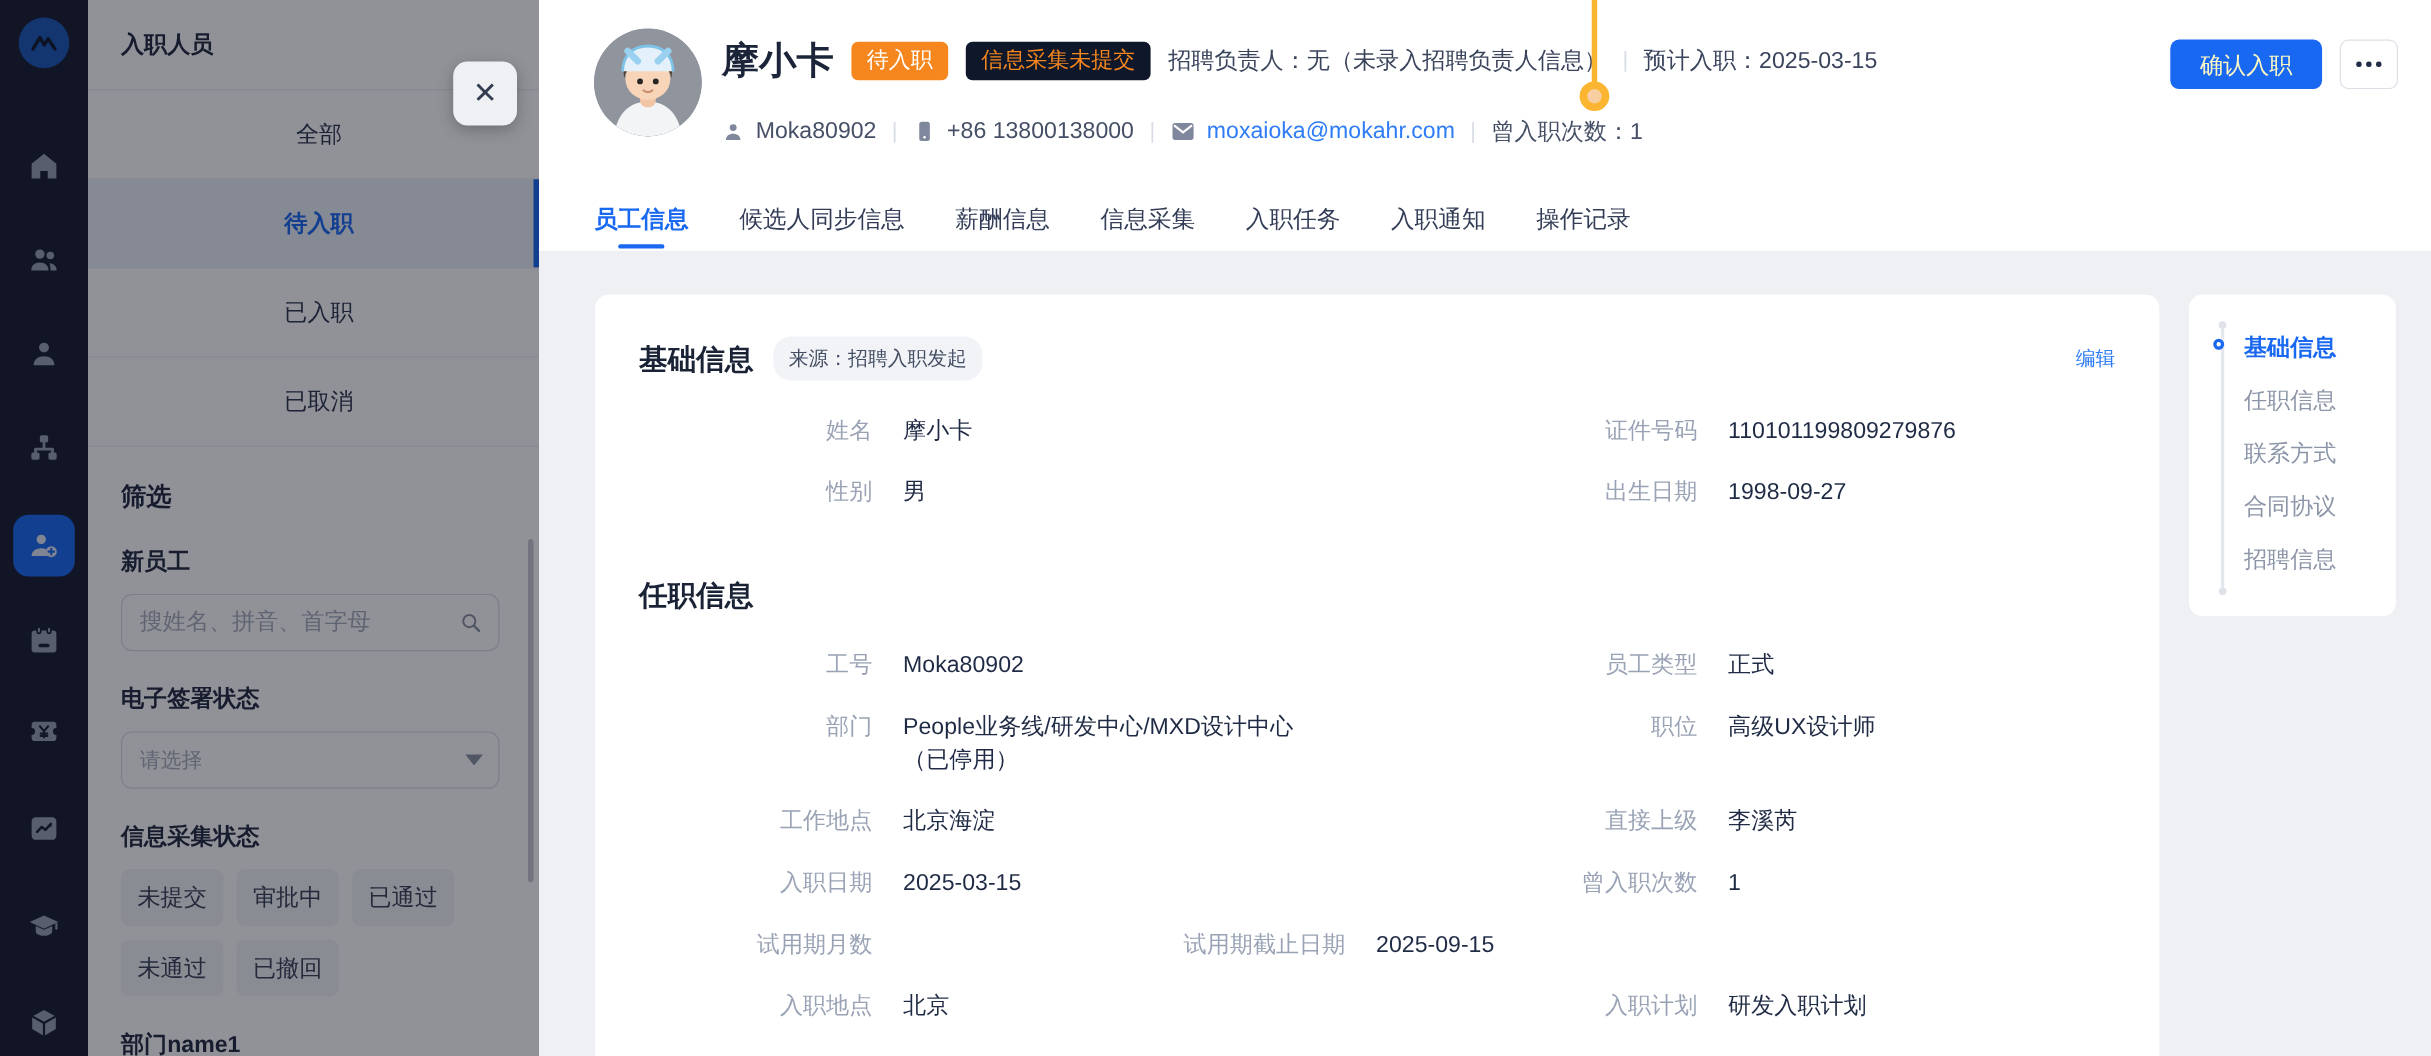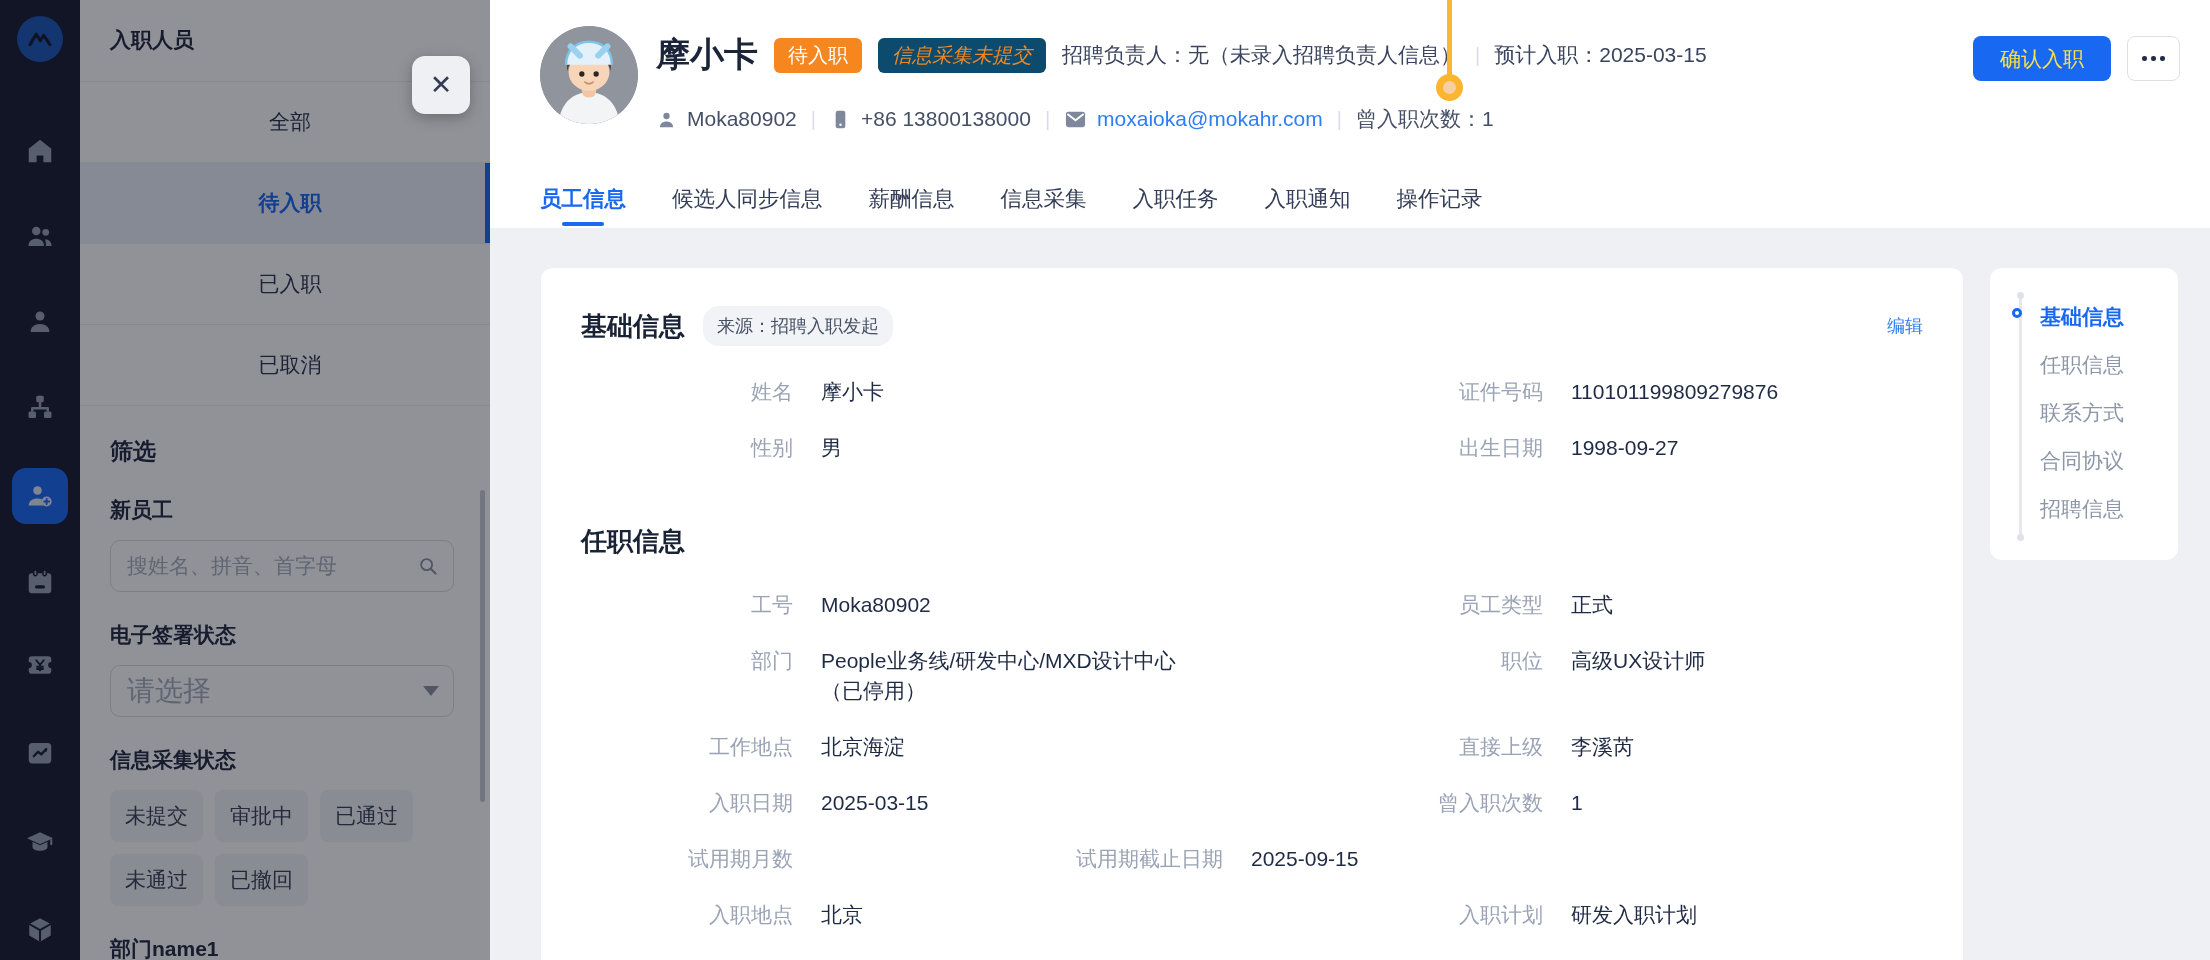--- a/index.html
+++ b/index.html
@@ -25,21 +25,21 @@
   .p-item { height:81px; display:flex; align-items:center; padding:0 30px 0 40px;
             font-size:21px; color:#2C3550; border-bottom:1px solid #EEEFF3; position:relative; cursor:pointer;justify-content:center; }
   .p-item.active { background:#E9F0FC; color:#1868F1; font-weight:700; }
   .p-item.active::after { content:""; position:absolute; right:0; top:0; width:5px; height:100%; background:#1868F1; }
   .filter { padding:30px 36px 0 30px; }
   .filter-title { font-size:23px; font-weight:700; color:#1F2740; }
   .fgroup { margin-top:29px; }
   .fgroup-label { font-size:21px; font-weight:700; color:#222B42; }
   .control { margin-top:16px; height:52px; border:1.5px solid #D8DCE4; border-radius:10px;
              display:flex; align-items:center; padding:0 16px; background:#fff; position:relative; cursor:pointer; }
-  .control .ph { color:#A6AEBF; font-size:28px; }
+  .control .ph { color:#A6AEBF; font-size:19px; }
   .control-input { width:100%; border:none; outline:none; font-size:21px; color:#333; background:transparent; }
   .control-input::placeholder { color:#A6AEBF; }
   .ctrl-icon { position:absolute; right:14px; color:#8B93A5; display:flex; }
   .caret { width:0; height:0; border-left:8px solid transparent; border-right:8px solid transparent;
            border-top:10px solid #8B93A5; }
   .chips { display:flex; flex-wrap:wrap; gap:12px; margin-top:16px; max-width:318px; }
   .chip { height:52px; padding:0 15px; background:#F3F4F7; border-radius:8px; display:flex;
           align-items:center; font-size:21px; color:#39425A; cursor:pointer; }
   .scroll-thumb { position:absolute; right:5px; top:490px; width:5px; height:312px;
                   border-radius:3px; background:#C6CAD3; }
@@ -52,28 +52,28 @@
   
   .main { position:absolute; left:490px; top:0; width:1720px; height:960px; }
   .page-header { position:absolute; top:0; left:0; width:100%; height:228px; background:#fff; }
   .avatar { position:absolute; left:50px; top:26px; width:98px; height:98px; border-radius:50%;
             overflow:hidden; background:#8F949D; }
   .head-info { position:absolute; left:166px; top:32px; }
   .row1 { display:flex; align-items:center; gap:16px; }
   .emp-name { font-size:34px; font-weight:600; color:#1B2438; }
   .badge { height:35px; line-height:35px; padding:0 14px; border-radius:6px; font-size:20px; white-space:nowrap; }
   .badge.solid { background:#F5871E; color:#fff; }
-  .badge.soft  { background:#0c4a6e; color:#F5871E;font-style:italic; }
+  .badge.soft  { background:#0f172a; color:#F5871E; }
   .meta { font-size:21px; color:#3A445C; display:flex; align-items:center; white-space:nowrap; }
   .sep { color:#D9DDE5; margin:0 14px; font-size:20px; }
   .row2 { display:flex; align-items:center; margin-top:27px; font-size:21px; color:#454F66; }
   .row2 .micon { color:#7E879B; margin-right:10px; display:flex; }
   .email { color:#2E7CF6; cursor:pointer; }
   .actions { position:absolute; right:30px; top:36px; display:flex; gap:16px; }
-  .btn-primary { height:45px; padding:0 27px; background:#1868F1; color:#fde047; font-size:21px;
+  .btn-primary { height:45px; padding:0 27px; background:#1868F1; color:#fef9c3; font-size:21px;
                  border-radius:8px; display:flex; align-items:center; border:none; cursor:pointer; }
   .btn-more { width:53px; height:45px; border:1.5px solid #DCDFE6; border-radius:8px; background:#fff;
               display:flex; align-items:center; justify-content:center; gap:4.5px; cursor:pointer; }
   .btn-more .dot { width:4.5px; height:4.5px; border-radius:50%; background:#222C44; }
   .tabs { position:absolute; left:50px; bottom:0; height:52px; display:flex; gap:46px; }
   .tab { position:relative; font-size:21.5px; color:#333D57; padding-top:8px; cursor:pointer; white-space:nowrap; }
   .tab.active { color:#1868F1; font-weight:700; }
   .tab.active::after { content:""; position:absolute; left:50%; transform:translateX(-50%);
                        bottom:2px; width:42px; height:4px; border-radius:2px; background:#1868F1; }
   

